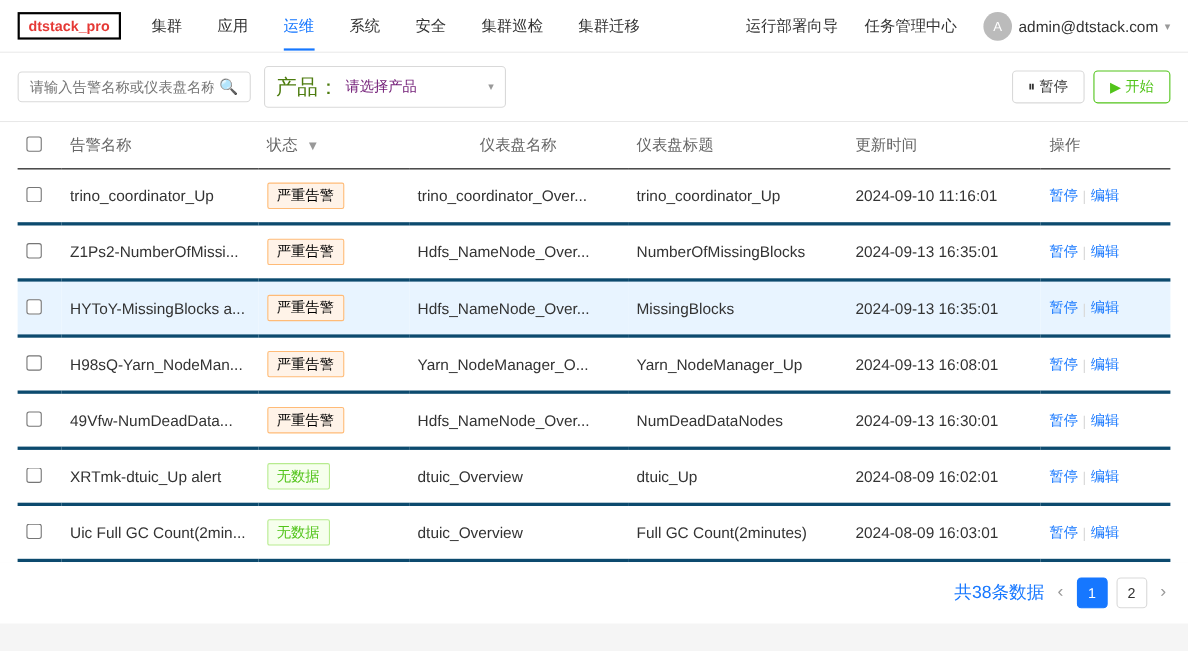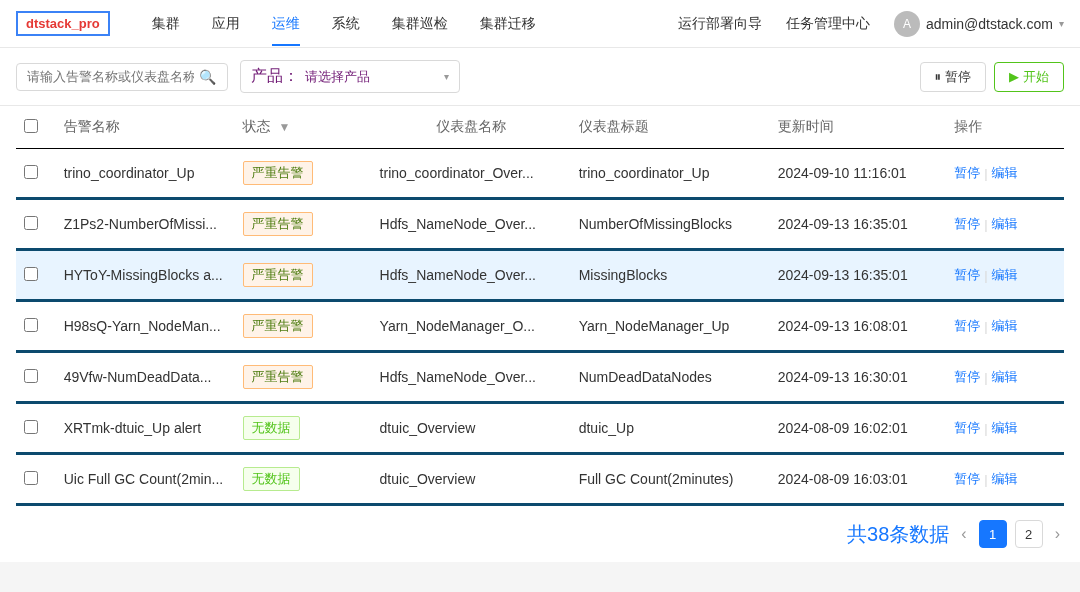--- a/index.html
+++ b/index.html
@@ -9,26 +9,26 @@
     .topnav {
       background: #fff;
       border-bottom: 1px solid #e8e8e8;
       display: flex;
       align-items: center;
       height: 48px;
       padding: 0 16px;
       gap: 0;
     }
     .logo-box {
-      border: 2px solid #3b82f6;
+      border: 2px solid #000000;
       color: #e53935;
       font-weight: bold;
       font-size: 13px;
       padding: 3px 8px;
-      margin-right: 26px;
+      margin-right: 12px;
       white-space: nowrap;
     }
     .nav-items {
       display: flex;
       align-items: center;
       gap: 0;
       flex: 1;
     }
     .nav-item {
       padding: 0 16px;
@@ -115,21 +115,21 @@
       display: flex;
       align-items: center;
       border: 1px solid #d9d9d9;
       border-radius: 4px;
       padding: 5px 10px;
       gap: 6px;
       width: 220px;
       background: #fff;
       cursor: pointer;
     }
-    .product-label { color: #701a75; font-size: 16px; text-align: center; }
+    .product-label { color: #4d7c0f; font-size: 19px; text-align: center; }
     .product-placeholder { color: #701a75; font-size: 13px; flex: 1; }
     .product-arrow { color: #999; font-size: 10px; margin-left: auto; }
     .toolbar-right { margin-left: auto; display: flex; gap: 8px; }
     .btn-pause {
       padding: 5px 14px;
       border: 1px solid #d9d9d9;
       border-radius: 4px;
       background: #fff;
       cursor: pointer;
       font-size: 13px;
@@ -198,21 +198,21 @@
     }
 
     .status-badge {
       display: inline-block;
       padding: 2px 8px;
       border-radius: 2px;
       font-size: 13px;
       font-weight: 500;
     }
     .status-severe {
-      color: #4d7c0f;
+      color: #000000;
       background: #fff3e8;
       border: 1px solid #ffbb77;
     }
     .status-nodata {
       color: #52c41a;
       background: #f6ffed;
       border: 1px solid #b7eb8f;
     }
 
     .action-cell { display: flex; gap: 4px; align-items: center; }
@@ -235,21 +235,21 @@
     .pagination {
       display: flex;
       justify-content: flex-end;
       align-items: center;
       padding: 14px 16px;
       background: #fff;
       gap: 8px;
       font-size: 14px;
       color: #333;
     }
-    .pagination-info { color: #666; font-size: 20px; }
+    .pagination-info { color: #666; font-size: 16px; }
     .pagination-info span { color: #1677ff; }
     .page-btn {
       width: 28px;
       height: 28px;
       border: 1px solid #d9d9d9;
       border-radius: 4px;
       display: flex;
       align-items: center;
       justify-content: center;
       cursor: pointer;
@@ -268,20 +268,21 @@
 <body>
 
 <div class="topnav">
   <div class="logo-box">dtstack_pro</div>
   <div class="nav-items">
 
   <div class="nav-item">集群</div>
       <div class="nav-item">应用</div>
       <div class="nav-item active">运维</div>
       <div class="nav-item">系统</div>
+      <div class="nav-item">安全</div>
       <div class="nav-item">集群巡检</div>
       <div class="nav-item">集群迁移</div>
     </div>
   <div class="nav-right">
       <span class="nav-right-item">运行部署向导</span>
       <span class="nav-right-item">任务管理中心</span>
 
     <div class="user-area">
       <div class="user-avatar">A</div>
       <span class="user-name">admin@dtstack.com</span>

